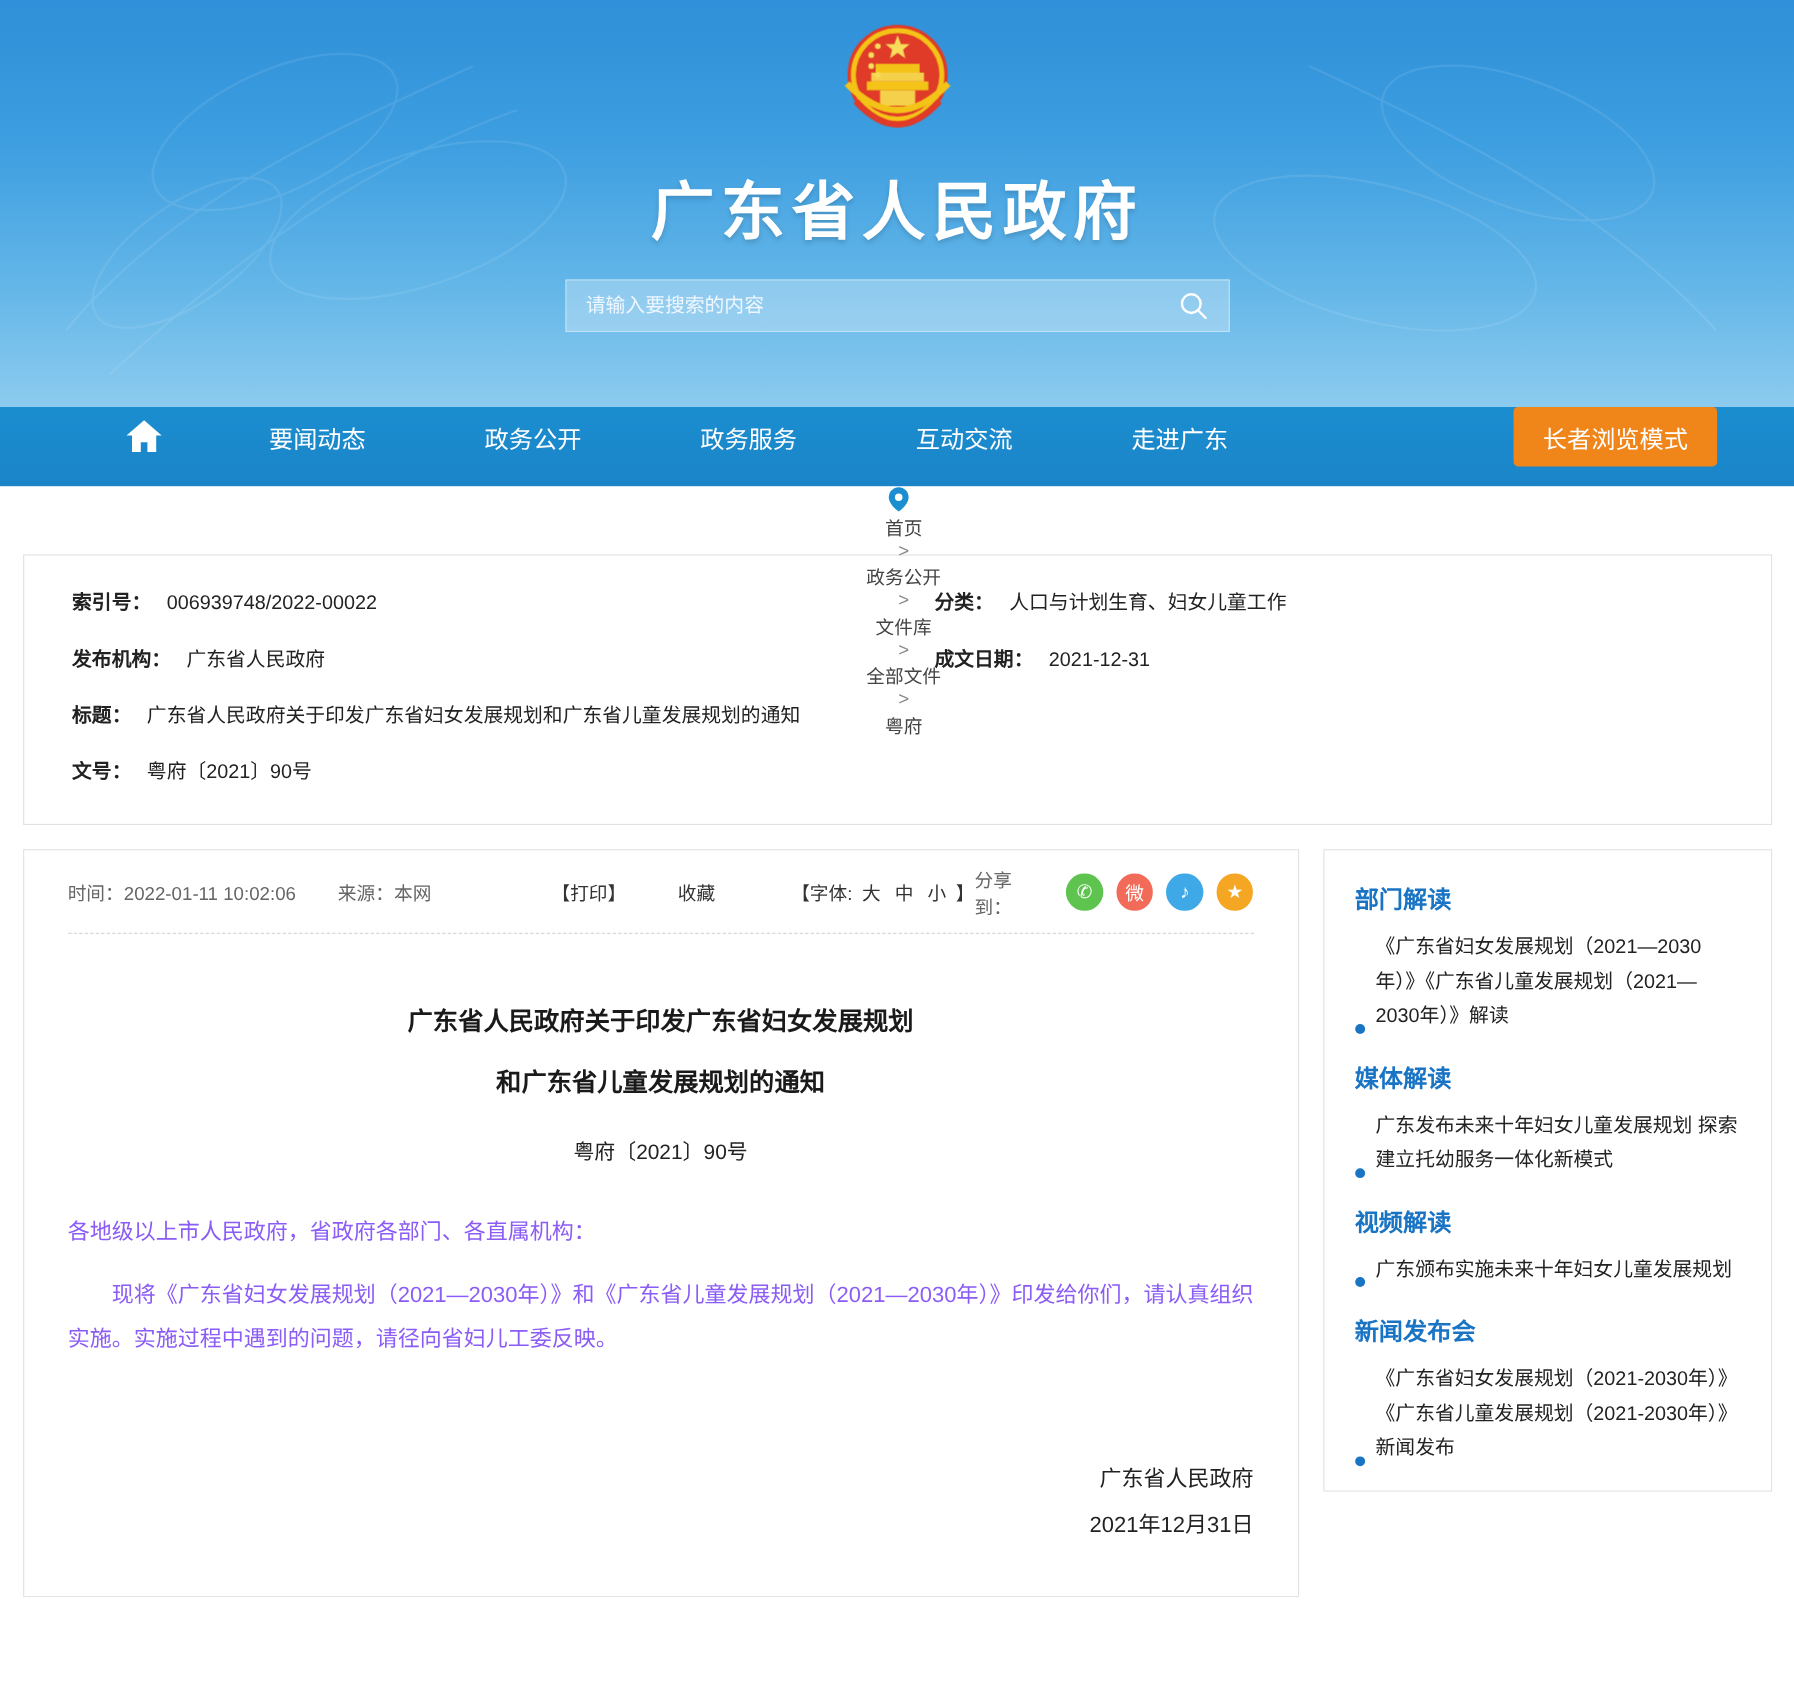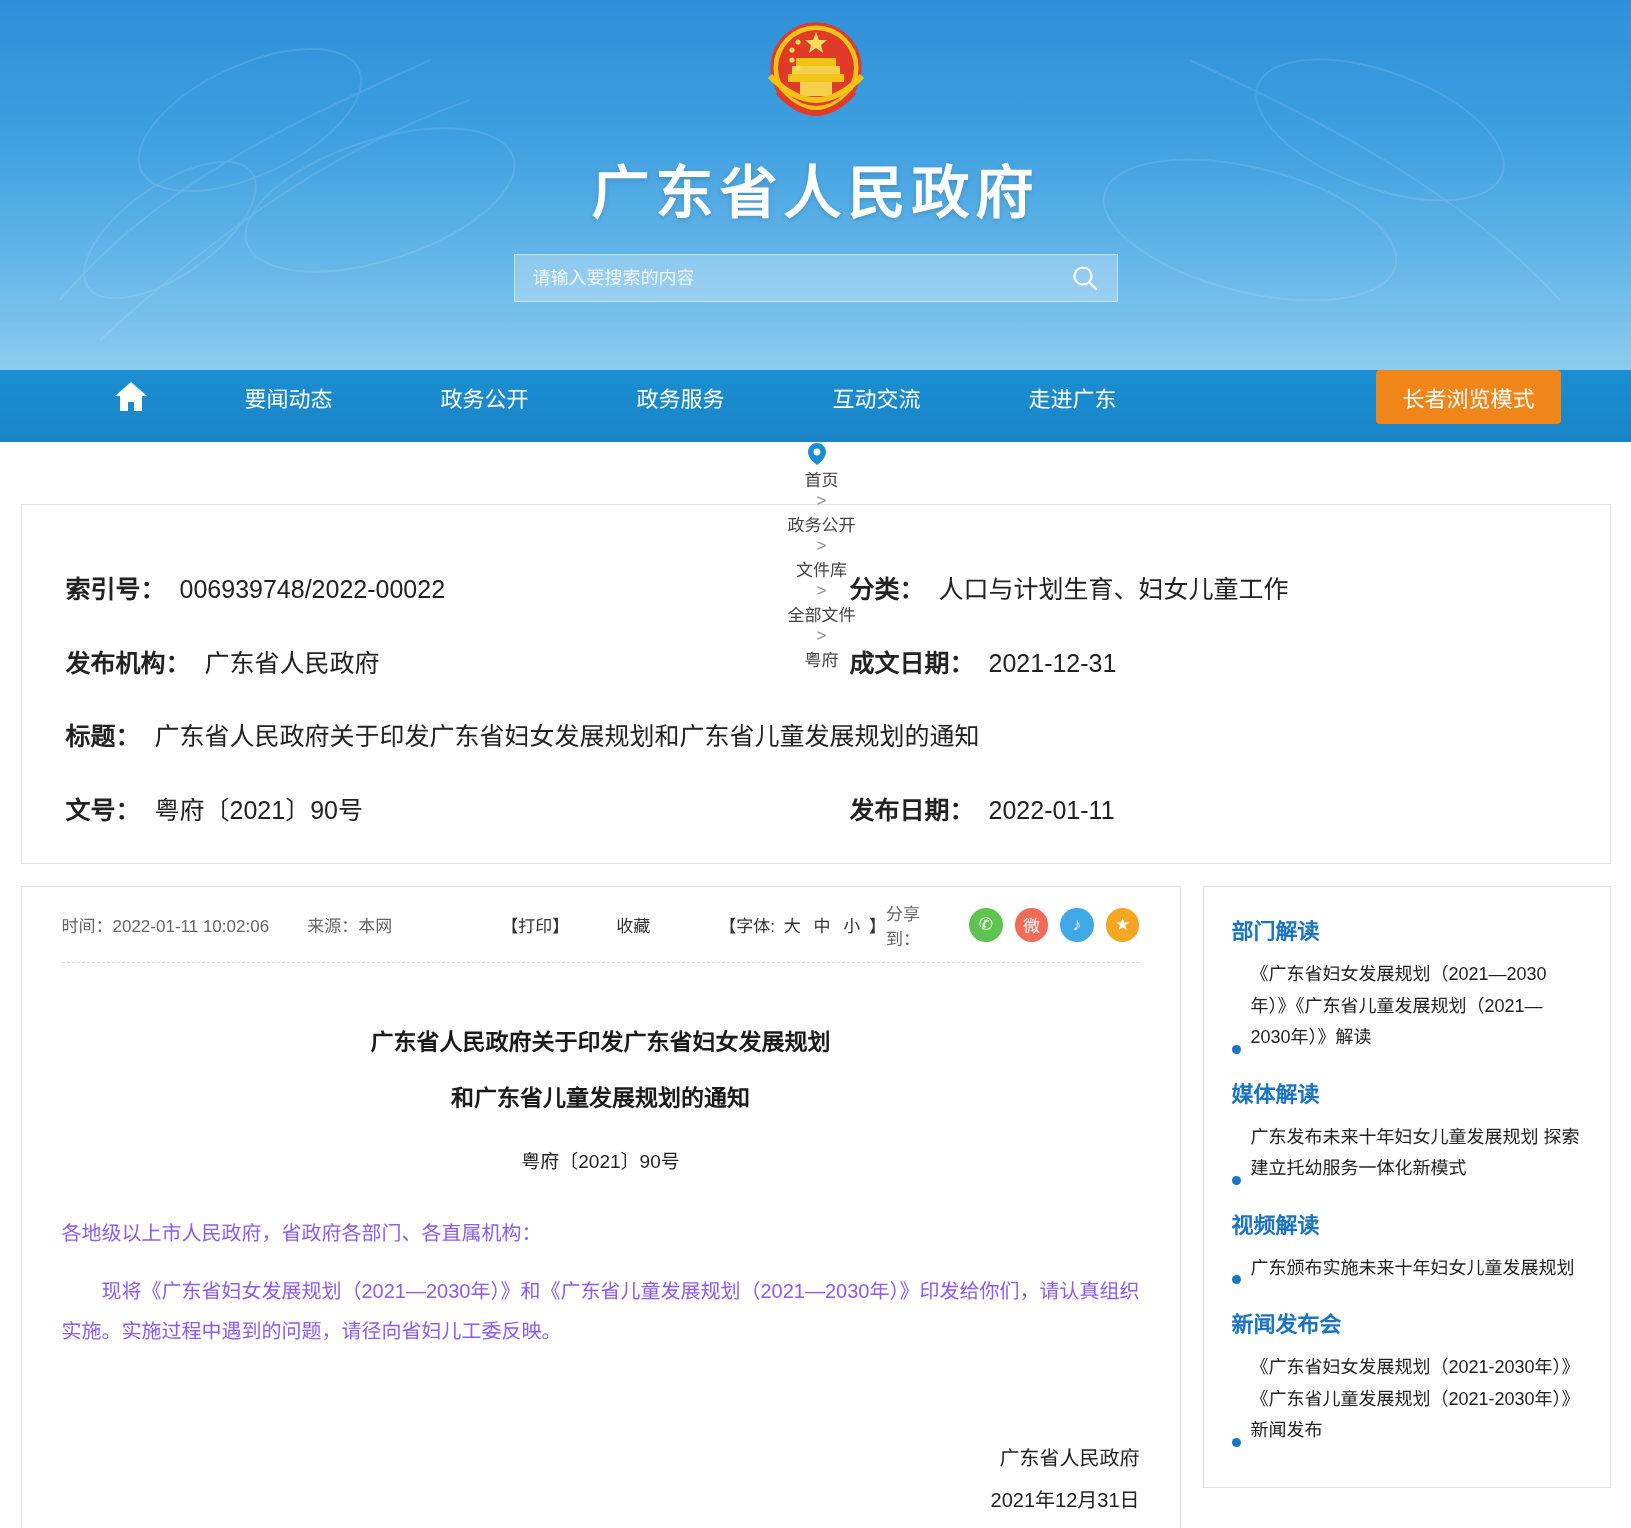--- a/index.html
+++ b/index.html
@@ -133,23 +133,22 @@
   .meta-card {
     width: 1590px;
     margin: 0 auto;
     border: 1px solid #e2e2e2;
     background: #fff;
     padding: 30px 44px 34px;
   }
   .meta-row {
     display: flex;
     margin-bottom: 24px;
-    font-size: 25px;
+    font-size: 18px;
     line-height: 1.5;
-    margin-top: 36px;
   }
   .meta-row:last-child { margin-bottom: 0; }
   .meta-cell { display: flex; }
   .meta-cell.left { width: 760px; }
   .meta-cell.right { flex: 1; padding-left: 24px;}
   .meta-cell.full { width: 100%; }
   .meta-label { font-weight: bold; color: #222; white-space: nowrap; }
   .meta-value { color: #222; margin-left: 14px; }
 
   
@@ -221,21 +220,21 @@
     color: #222;
     margin-top: 86px;
     line-height: 2.1;
   }
 
   
   .side {
     width: 408px;
     border: 1px solid #e2e2e2;
     background: #fff;
-    padding: 26px 28px 30px;
+    padding: 26px 28px 12px;
   }
   .side-h {
     color: #1a74c4;
     font-size: 22px;
     font-weight: bold;
     margin: 22px 0 14px;
   }
   .side-h:first-child { margin-top: 0; }
   .side-li {
     display: flex;
@@ -361,24 +360,20 @@
   <div class="meta-row">
     <div class="meta-cell full">
       <span class="meta-label">标题：</span>
       <span class="meta-value">广东省人民政府关于印发广东省妇女发展规划和广东省儿童发展规划的通知</span>
     </div>
   </div>
   <div class="meta-row">
     <div class="meta-cell left">
       <span class="meta-label">文号：</span>
       <span class="meta-value">粤府〔2021〕90号</span>
-    </div>
-    <div class="meta-cell right">
-      <span class="meta-label">发布日期：</span>
-      <span class="meta-value">2022-01-11</span>
     </div>
   </div>
 </div>
 
 <div class="content-wrap">
 
   <div class="article">
     <div class="toolbar">
       <span class="tb-time">时间：2022-01-11 10:02:06</span>
       <span class="tb-source">来源：本网</span>

